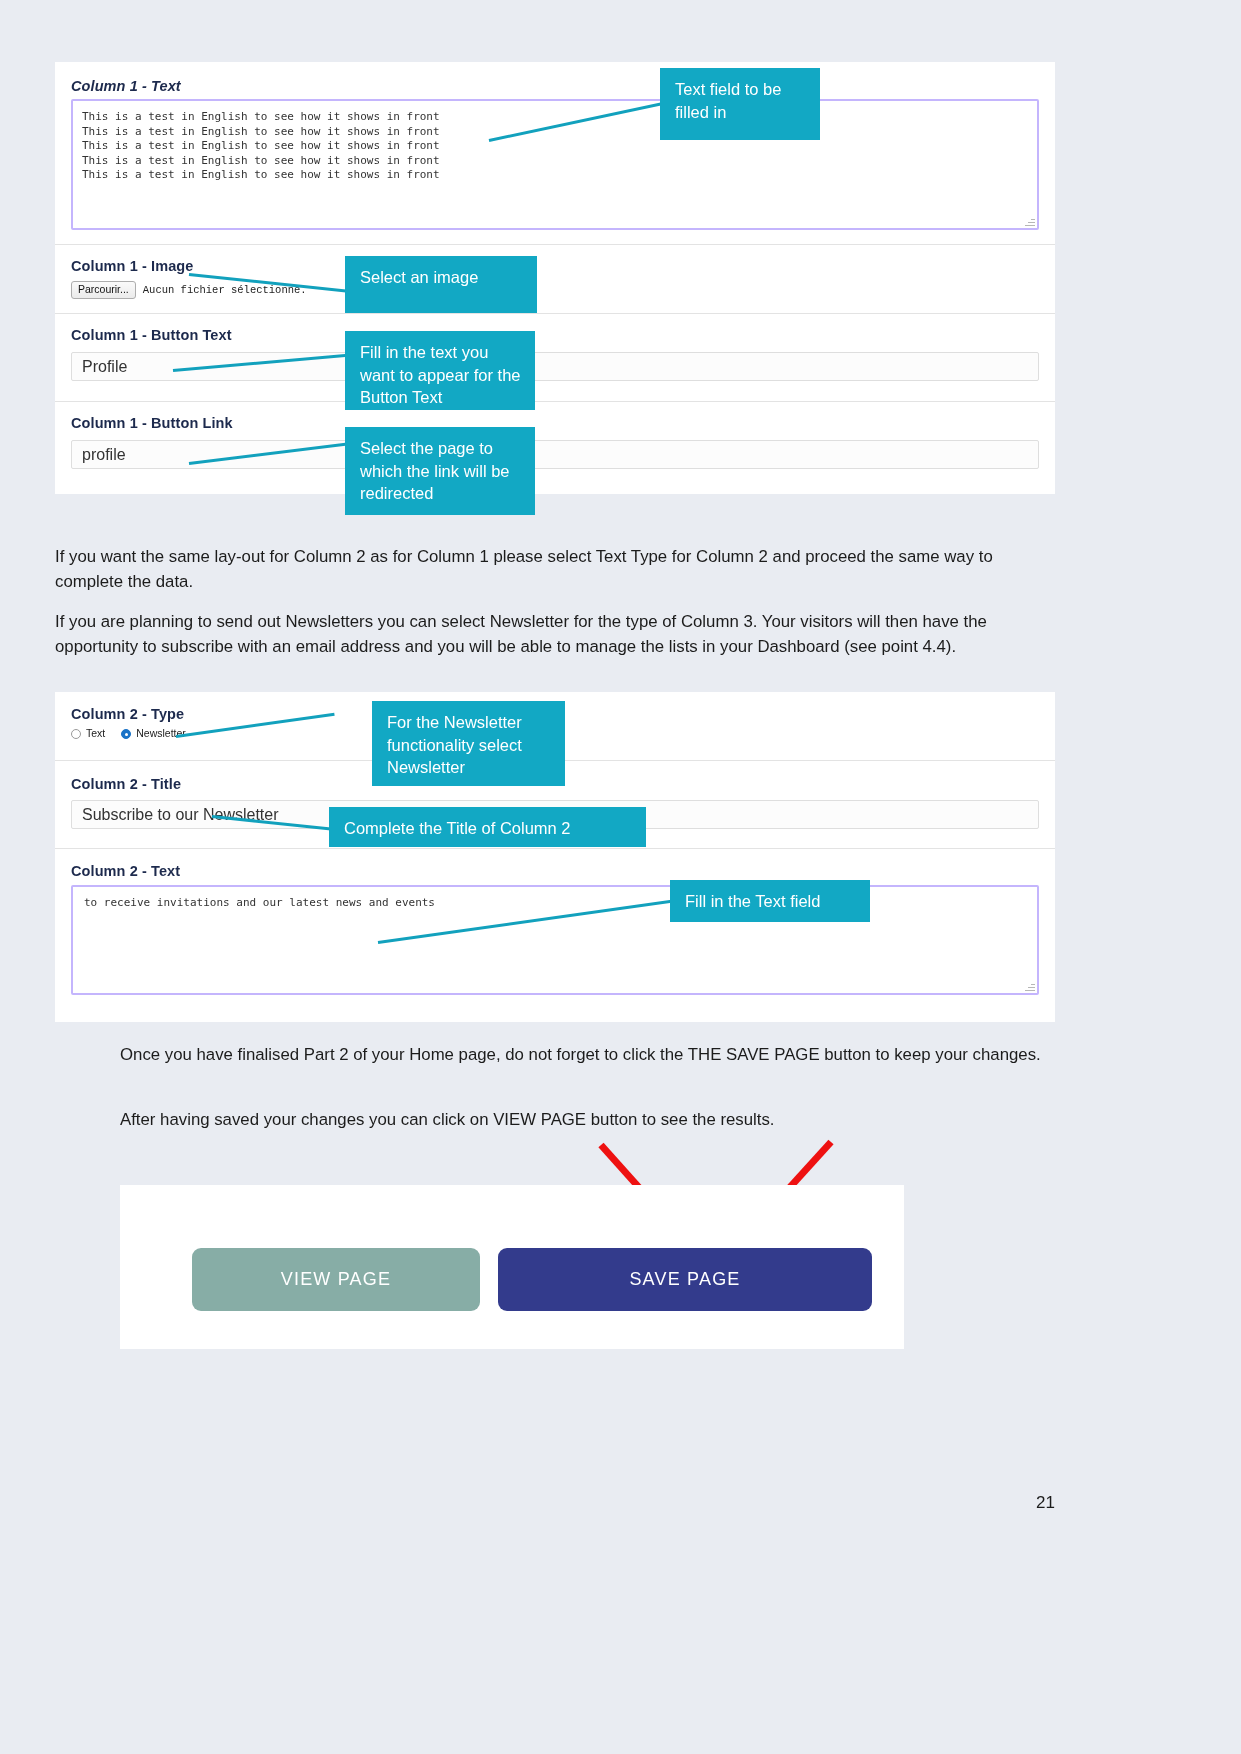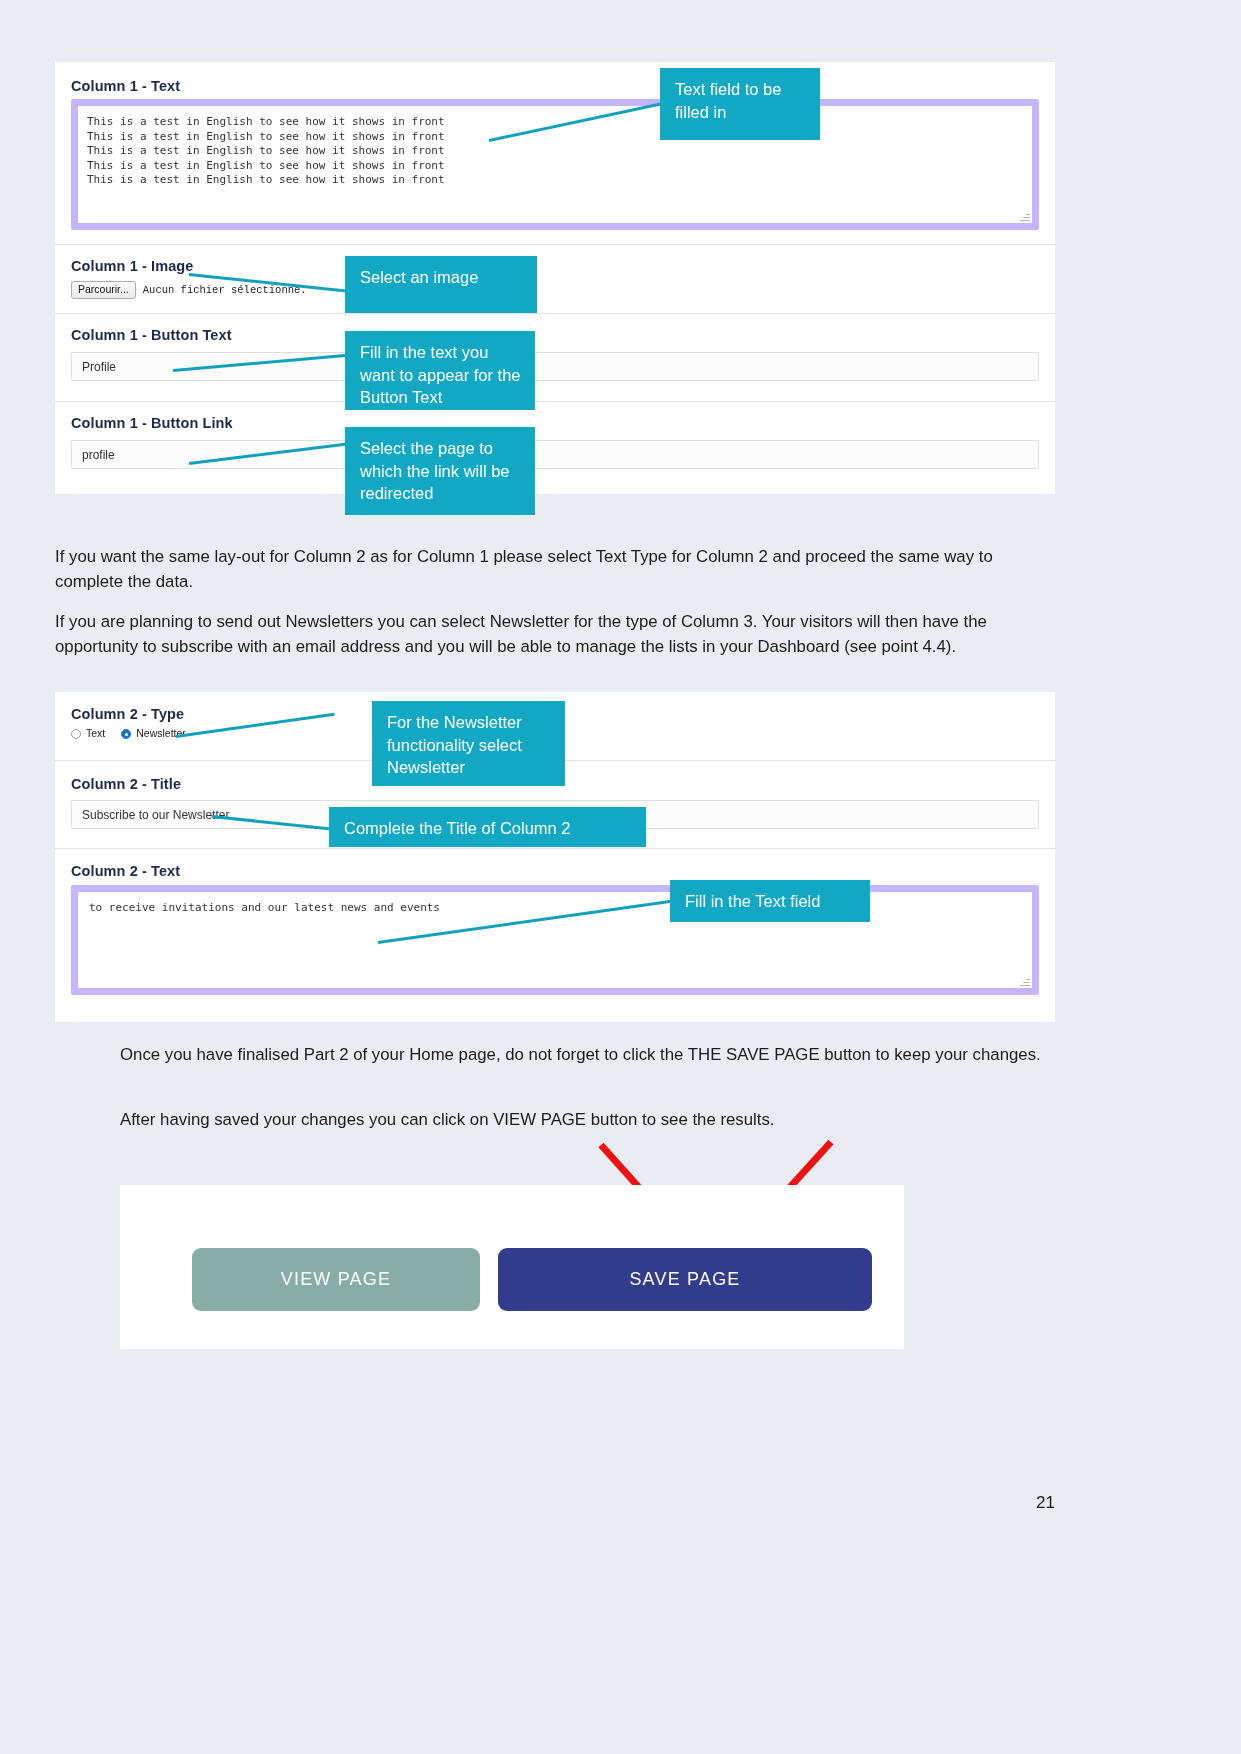--- a/index.html
+++ b/index.html
@@ -29,21 +29,21 @@
   }
   .sep {
     position: absolute;
     left: 0; right: 0;
     height: 1px;
     background: #e3e3e3;
   }
   .textarea-box {
     position: absolute;
     background: #fff;
-    border: 7px solid #c4b5fd;
+    border: 2px solid #c4b5fd;
     border-radius: 2px;
   }
   .textarea-box .ta-line {
     font-family: "DejaVu Sans Mono", monospace;
     font-size: 11px;
     color: #333;
     line-height: 14.6px;
     white-space: pre;
   }
   .resize-grip {
@@ -55,21 +55,21 @@
     position: absolute; right: 0;
     display: block; height: 1px; background: #b7b7b7;
   }
   .input-box {
     position: absolute;
     background: #fcfcfc;
     border: 1px solid #dedede;
     border-radius: 2px;
     display: flex; align-items: center;
     padding-left: 10px;
-    font-size: 12px;
+    font-size: 16px;
     color: #333;
   }
   .file-row { position: absolute; display: flex; align-items: center; gap: 7px; }
   .file-btn {
     font-size: 10.5px; color: #111;
     background: linear-gradient(#fafafa,#ebebeb);
     border: 1px solid #adadad;
     border-radius: 3px;
     padding: 1px 6px 2px 6px;
     line-height: 13px;
@@ -132,21 +132,21 @@
   }
   svg.arrows { position: absolute; left: 0; top: 0; overflow: visible; }
 </style>
 </head>
 <body>
 
 <div class="page">
 
   <div class="panel" style="left:55px; top:62px; width:1000px; height:432px;">
 
-    <div class="field-label" style="position:absolute; left:16px; top:16px;">Column 1 - Text</div>
+    <div class="field-label" style="position:absolute; left:16px; top:16px;font-style:italic;">Column 1 - Text</div>
 
     <div class="textarea-box" style="left:16px; top:37px; width:968px; height:131px;">
       <div style="position:absolute; left:9px; top:9px;">
         <div class="ta-line">This is a test in English to see how it shows in front</div>
         <div class="ta-line">This is a test in English to see how it shows in front</div>
         <div class="ta-line">This is a test in English to see how it shows in front</div>
         <div class="ta-line">This is a test in English to see how it shows in front</div>
         <div class="ta-line">This is a test in English to see how it shows in front</div>
       </div>
       <span class="resize-grip">

